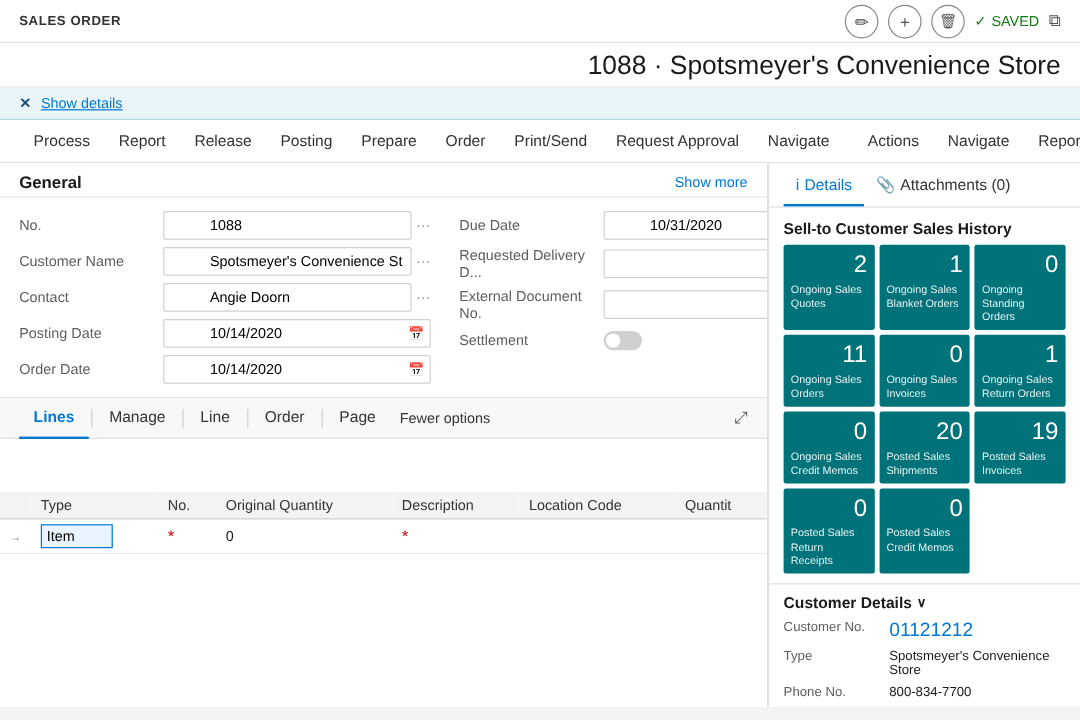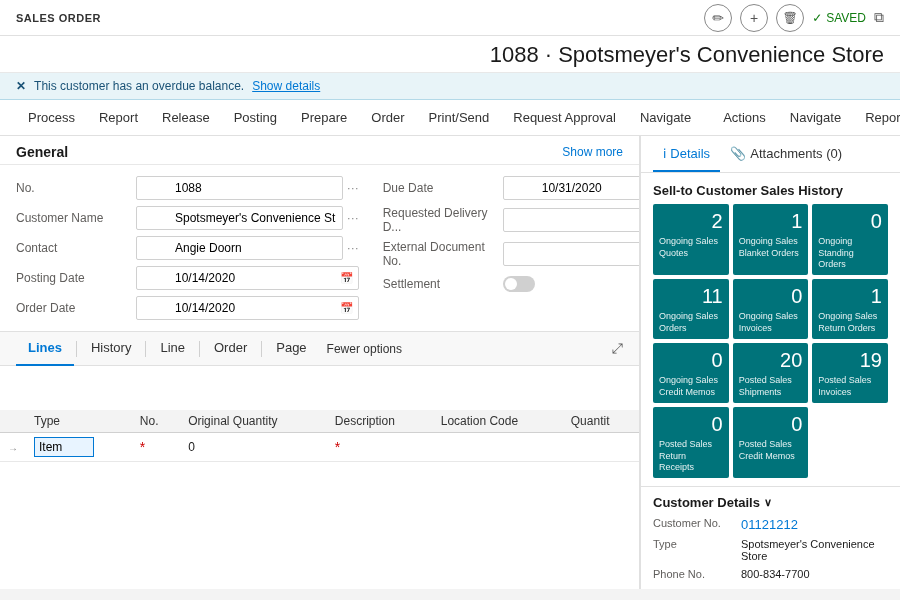--- a/index.html
+++ b/index.html
@@ -380,21 +380,21 @@
       font-size: 11px;
       color: #605e5c;
       width: 80px;
       flex-shrink: 0;
     }
     .customer-details-value {
       font-size: 11px;
       color: #1a1a1a;
     }
     .customer-details-link {
-      font-size: 13px;
+      font-size: 16px;
       color: #0078d4;
       text-decoration: none;
       cursor: pointer;
     }
 
     
     .left-panel::-webkit-scrollbar { width: 6px; }
     .left-panel::-webkit-scrollbar-thumb { background: #c8c8c8; border-radius: 3px; }
     .right-panel::-webkit-scrollbar { width: 6px; }
     .right-panel::-webkit-scrollbar-thumb { background: #c8c8c8; border-radius: 3px; }
@@ -428,21 +428,20 @@
     <span class="open-icon">⧉</span>
   </div>
 </div>
 
 <div class="page-title-bar">
   <div class="page-title">1088 · Spotsmeyer's Convenience Store</div>
 </div>
 
 <div class="alert-banner">
   <span class="alert-close">✕</span>
-  <span>This customer has an overdue balance.</span>
   <span class="alert-link">Show details</span>
 </div>
 
 <div class="ribbon">
   <div class="ribbon-tab">Process</div>
   <div class="ribbon-tab">Report</div>
   <div class="ribbon-tab">Release</div>
   <div class="ribbon-tab">Posting</div>
   <div class="ribbon-tab">Prepare</div>
   <div class="ribbon-tab">Order</div>
@@ -548,21 +547,21 @@
             <div class="form-toggle"></div>
           </div>
         </div>
       </div>
     </div>
 
     <div class="lines-section">
       <div class="lines-tabs">
         <div class="lines-tab active">Lines</div>
         <div class="lines-tab-divider"></div>
-        <div class="lines-tab">History</div>
+        <div class="lines-tab">Manage</div>
         <div class="lines-tab-divider"></div>
         <div class="lines-tab">Line</div>
         <div class="lines-tab-divider"></div>
         <div class="lines-tab">Order</div>
         <div class="lines-tab-divider"></div>
         <div class="lines-tab">Page</div>
         <span class="lines-fewer">Fewer options</span>
         <span class="lines-expand-icon">⤢</span>
       </div>
       <div class="lines-scroll">

